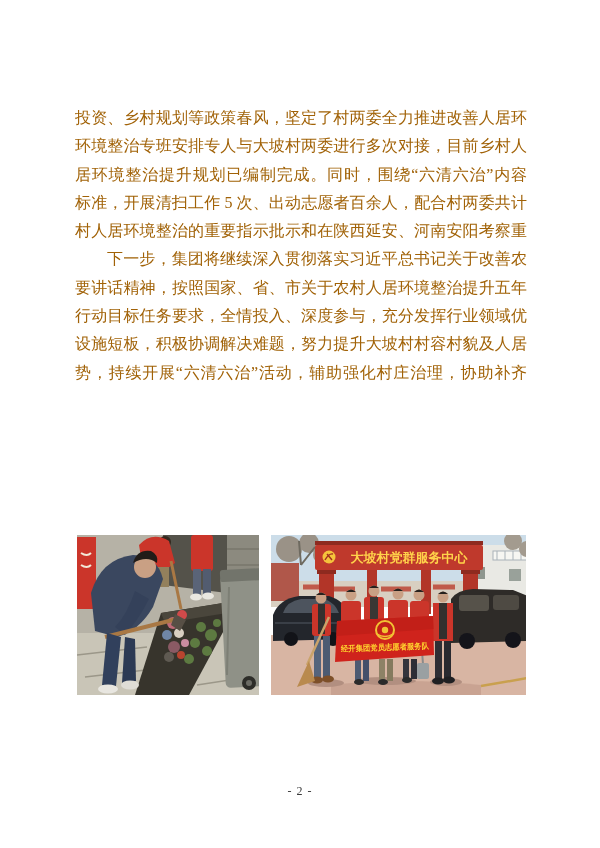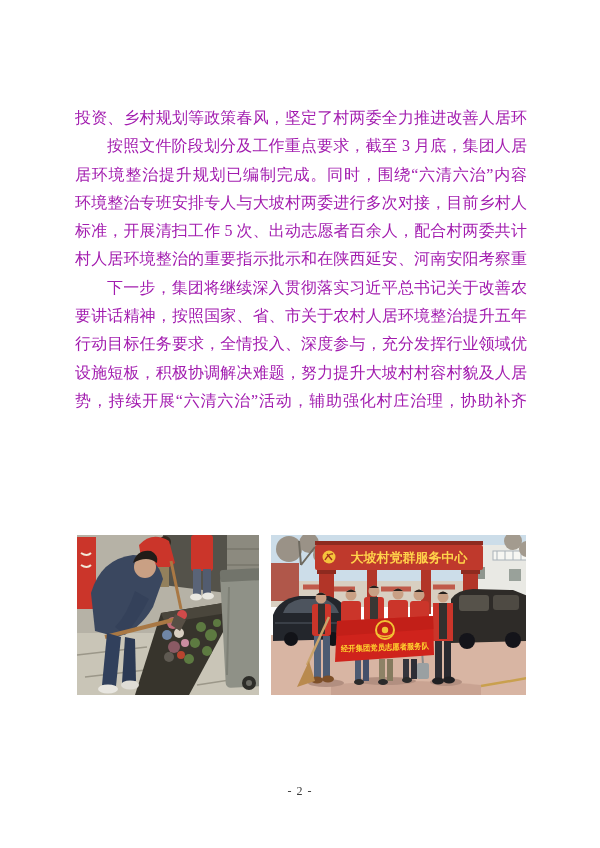--- a/index.html
+++ b/index.html
@@ -2,21 +2,21 @@
 <html style="--sign_red: #bf392c; --pillar_red: #b23528; --banner_red: #cf231c; --vest_red: #cb352a; --gold_yellow: #ffd24a; --text_color: #333333;"><head>
 <meta charset="utf-8">
 <style>
   html,body { margin:0; padding:0; background:#ffffff; }
   .page {
     position:relative; width:600px; height:848px; background:#ffffff;
     font-family:"Liberation Serif", serif; overflow:hidden;
   }
   .text-block {
     position:absolute; left:75px; top:104px; width:452px;
-    font-size:16px; line-height:28.3px; color:#a21caf;
+    font-size:16px; line-height:28.3px; color:#a16207;
   }
   .line { text-align:justify; text-align-last:justify; white-space:nowrap; }
   .line.end { text-align-last:left; }
   .line.indent { text-indent:2em; }
   .photos {
     position:absolute; left:77px; top:535px; width:449px; height:160px;
     display:flex; gap:12px;
   }
   .photo { height:160px; overflow:hidden; }
   .photo svg { display:block; }
@@ -34,23 +34,22 @@
 </head>
 <body>
 
 <div class="page">
 
   <div class="text-block">
     <div>
       <div class="line">投资、乡村规划等政策春风，坚定了村两委全力推进改善人居环</div>
     </div>
     <div>
-      <div class="line indent">按照文件阶段划分及工作重点要求，截至 3 月底，集团人居</div>
+      <div class="line">环境整治专班安排专人与大坡村两委进行多次对接，目前乡村人</div>
       <div class="line">居环境整治提升规划已编制完成。同时，围绕“六清六治”内容</div>
-      <div class="line">环境整治专班安排专人与大坡村两委进行多次对接，目前乡村人</div>
       <div class="line">标准，开展清扫工作 5 次、出动志愿者百余人，配合村两委共计</div>
     </div>
     <div>
       <div class="line">村人居环境整治的重要指示批示和在陕西延安、河南安阳考察重</div>
       <div class="line indent">下一步，集团将继续深入贯彻落实习近平总书记关于改善农</div>
       <div class="line">要讲话精神，按照国家、省、市关于农村人居环境整治提升五年</div>
       <div class="line">行动目标任务要求，全情投入、深度参与，充分发挥行业领域优</div>
       <div class="line">设施短板，积极协调解决难题，努力提升大坡村村容村貌及人居</div>
       <div class="line">势，持续开展“六清六治”活动，辅助强化村庄治理，协助补齐</div>
     </div>

